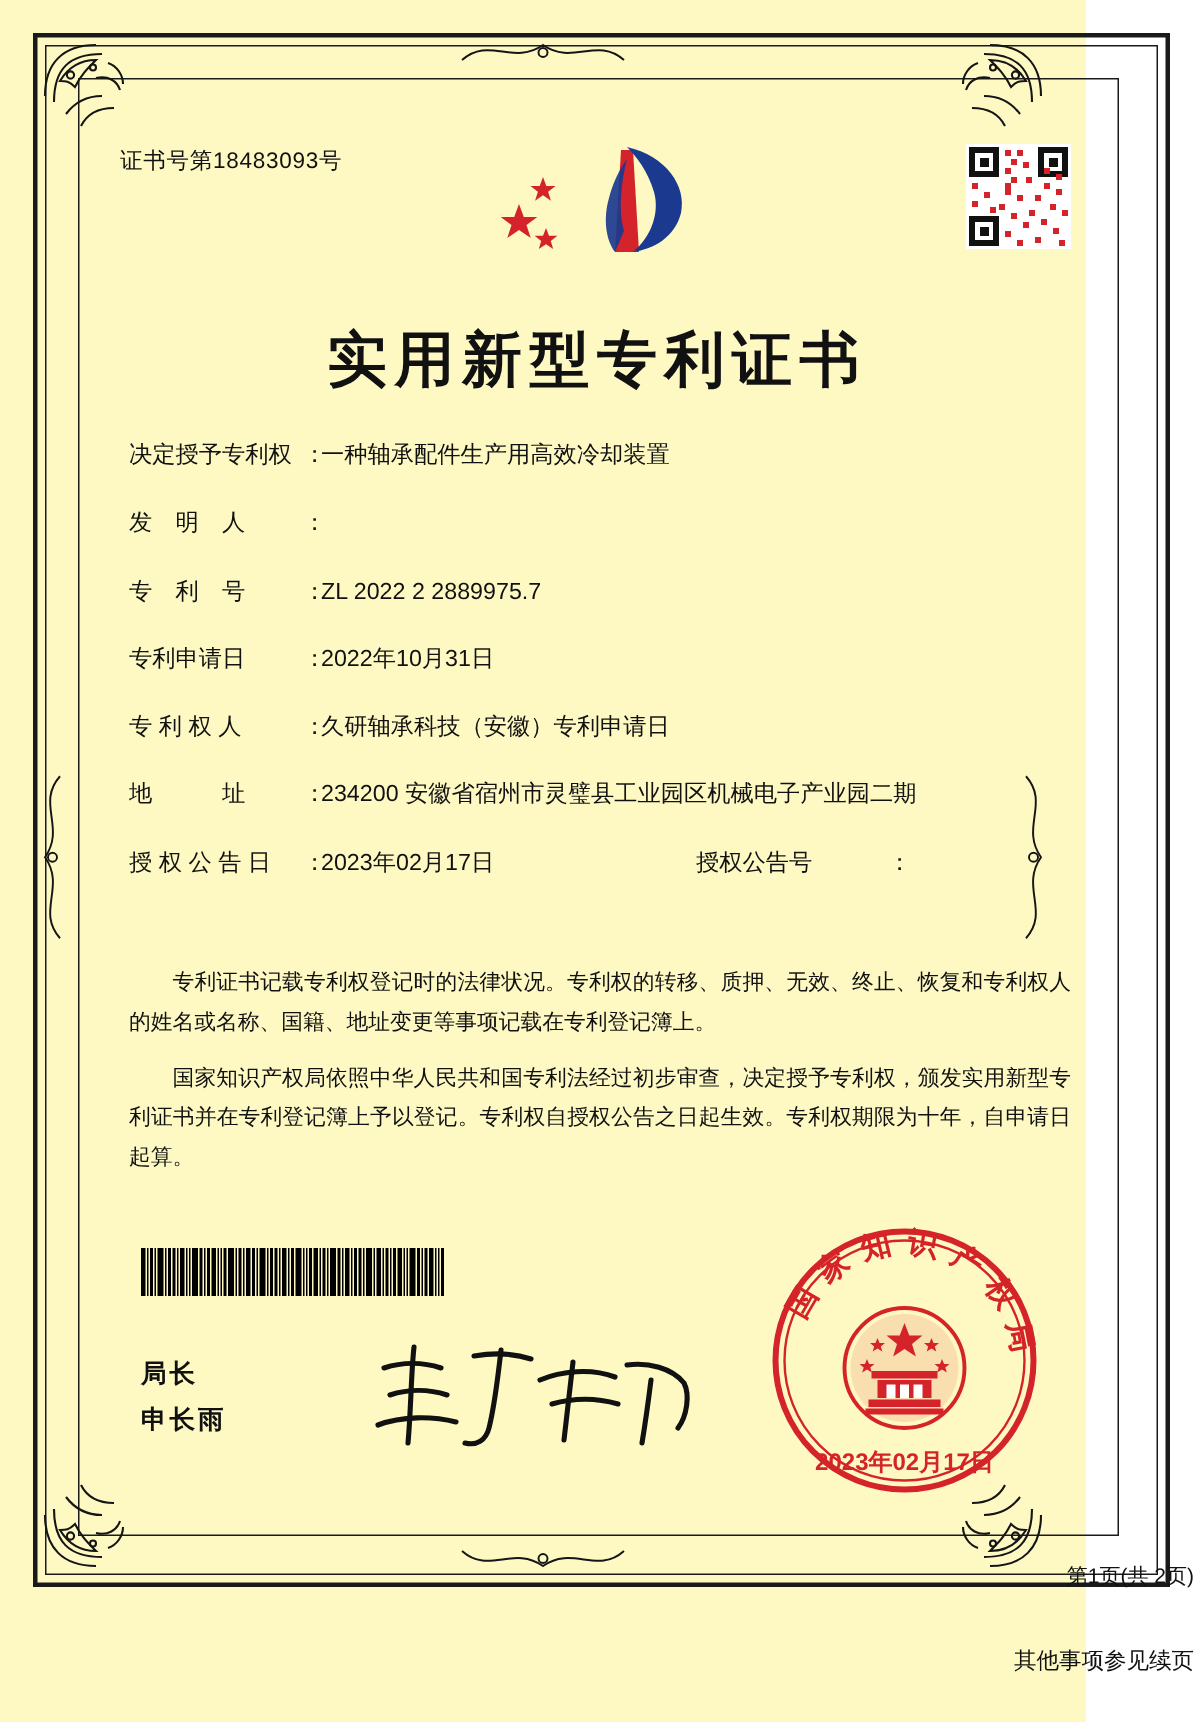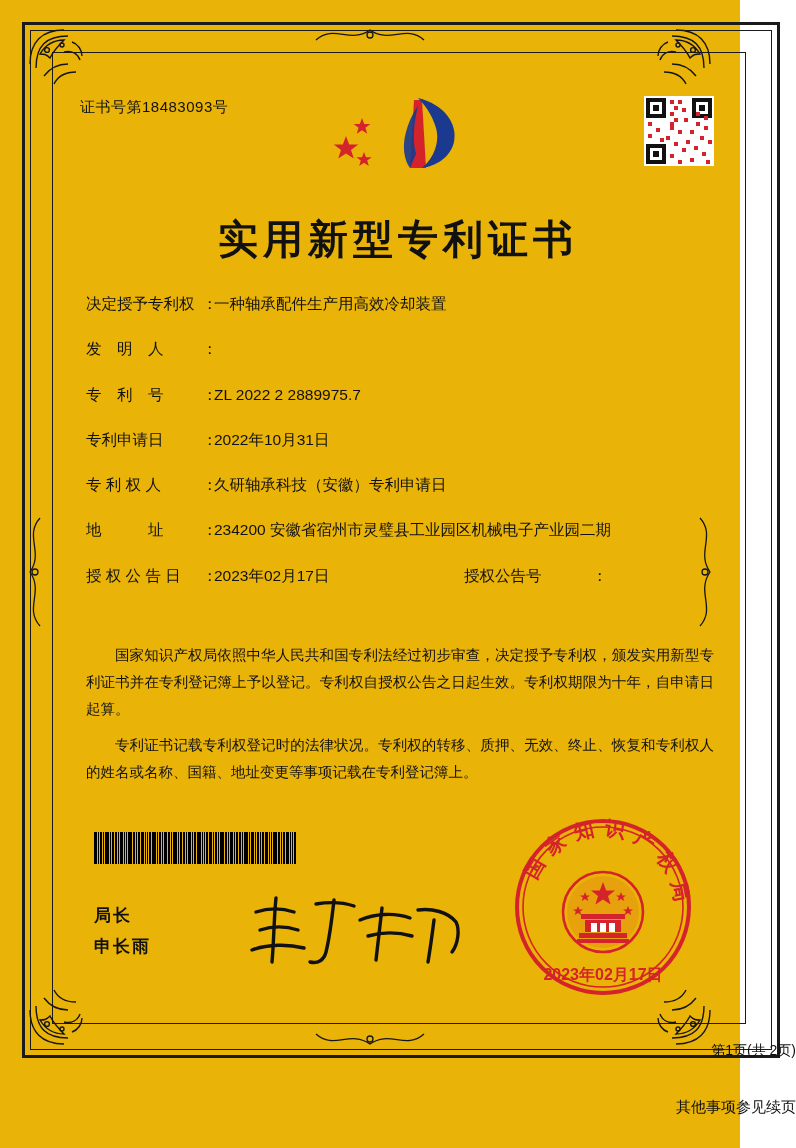--- a/index.html
+++ b/index.html
@@ -15,22 +15,21 @@
     position: relative;
     overflow: hidden;
   }
 
   
   .page {
     position: absolute;
     left: 0; top: 0;
     width: 724px;
     height: 1148px;
-    background: #eab308;
-    padding-left: 16px;
+    background: #fef9c3;
   }
 
   .ornate-frame {
     position: absolute;
     left: 22px;
     top: 22px;
     width: 752px;
     height: 1030px;
     border: 3px solid #1a1a1a;
   }
@@ -454,22 +453,22 @@
       <div class="field-row double">
         <div class="f-label">授 权 公 告 日</div>
         <div class="f-colon">：</div>
         <div class="f-value">2023年02月17日</div>
         <div class="f-label2">授权公告号</div>
         <div class="f-colon">：</div>
       </div>
     </div>
 
     <div class="paragraphs">
+      <p>专利证书记载专利权登记时的法律状况。专利权的转移、质押、无效、终止、恢复和专利权人的姓名或名称、国籍、地址变更等事项记载在专利登记簿上。</p>
       <p>国家知识产权局依照中华人民共和国专利法经过初步审查，决定授予专利权，颁发实用新型专利证书并在专利登记簿上予以登记。专利权自授权公告之日起生效。专利权期限为十年，自申请日起算。</p>
-      <p>专利证书记载专利权登记时的法律状况。专利权的转移、质押、无效、终止、恢复和专利权人的姓名或名称、国籍、地址变更等事项记载在专利登记簿上。</p>
     </div>
 
     <div class="barcode">
       <span style="width:3px"></span>
         <span style="width:1px"></span>
         <span style="width:2px"></span>
       <span style="width:1px"></span>
         <span style="width:4px"></span>
         <span style="width:1px"></span>
       <span style="width:2px"></span>

